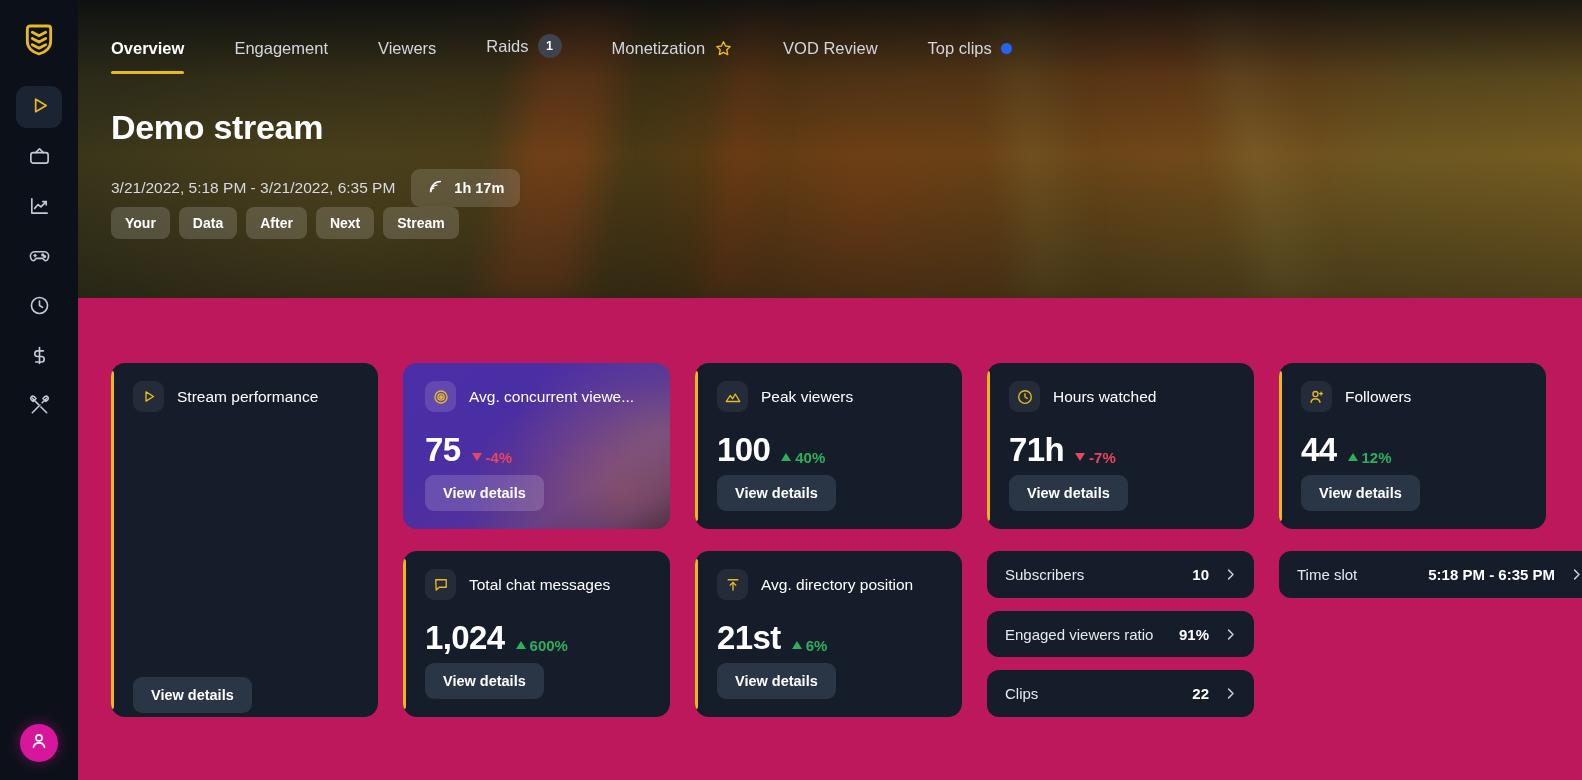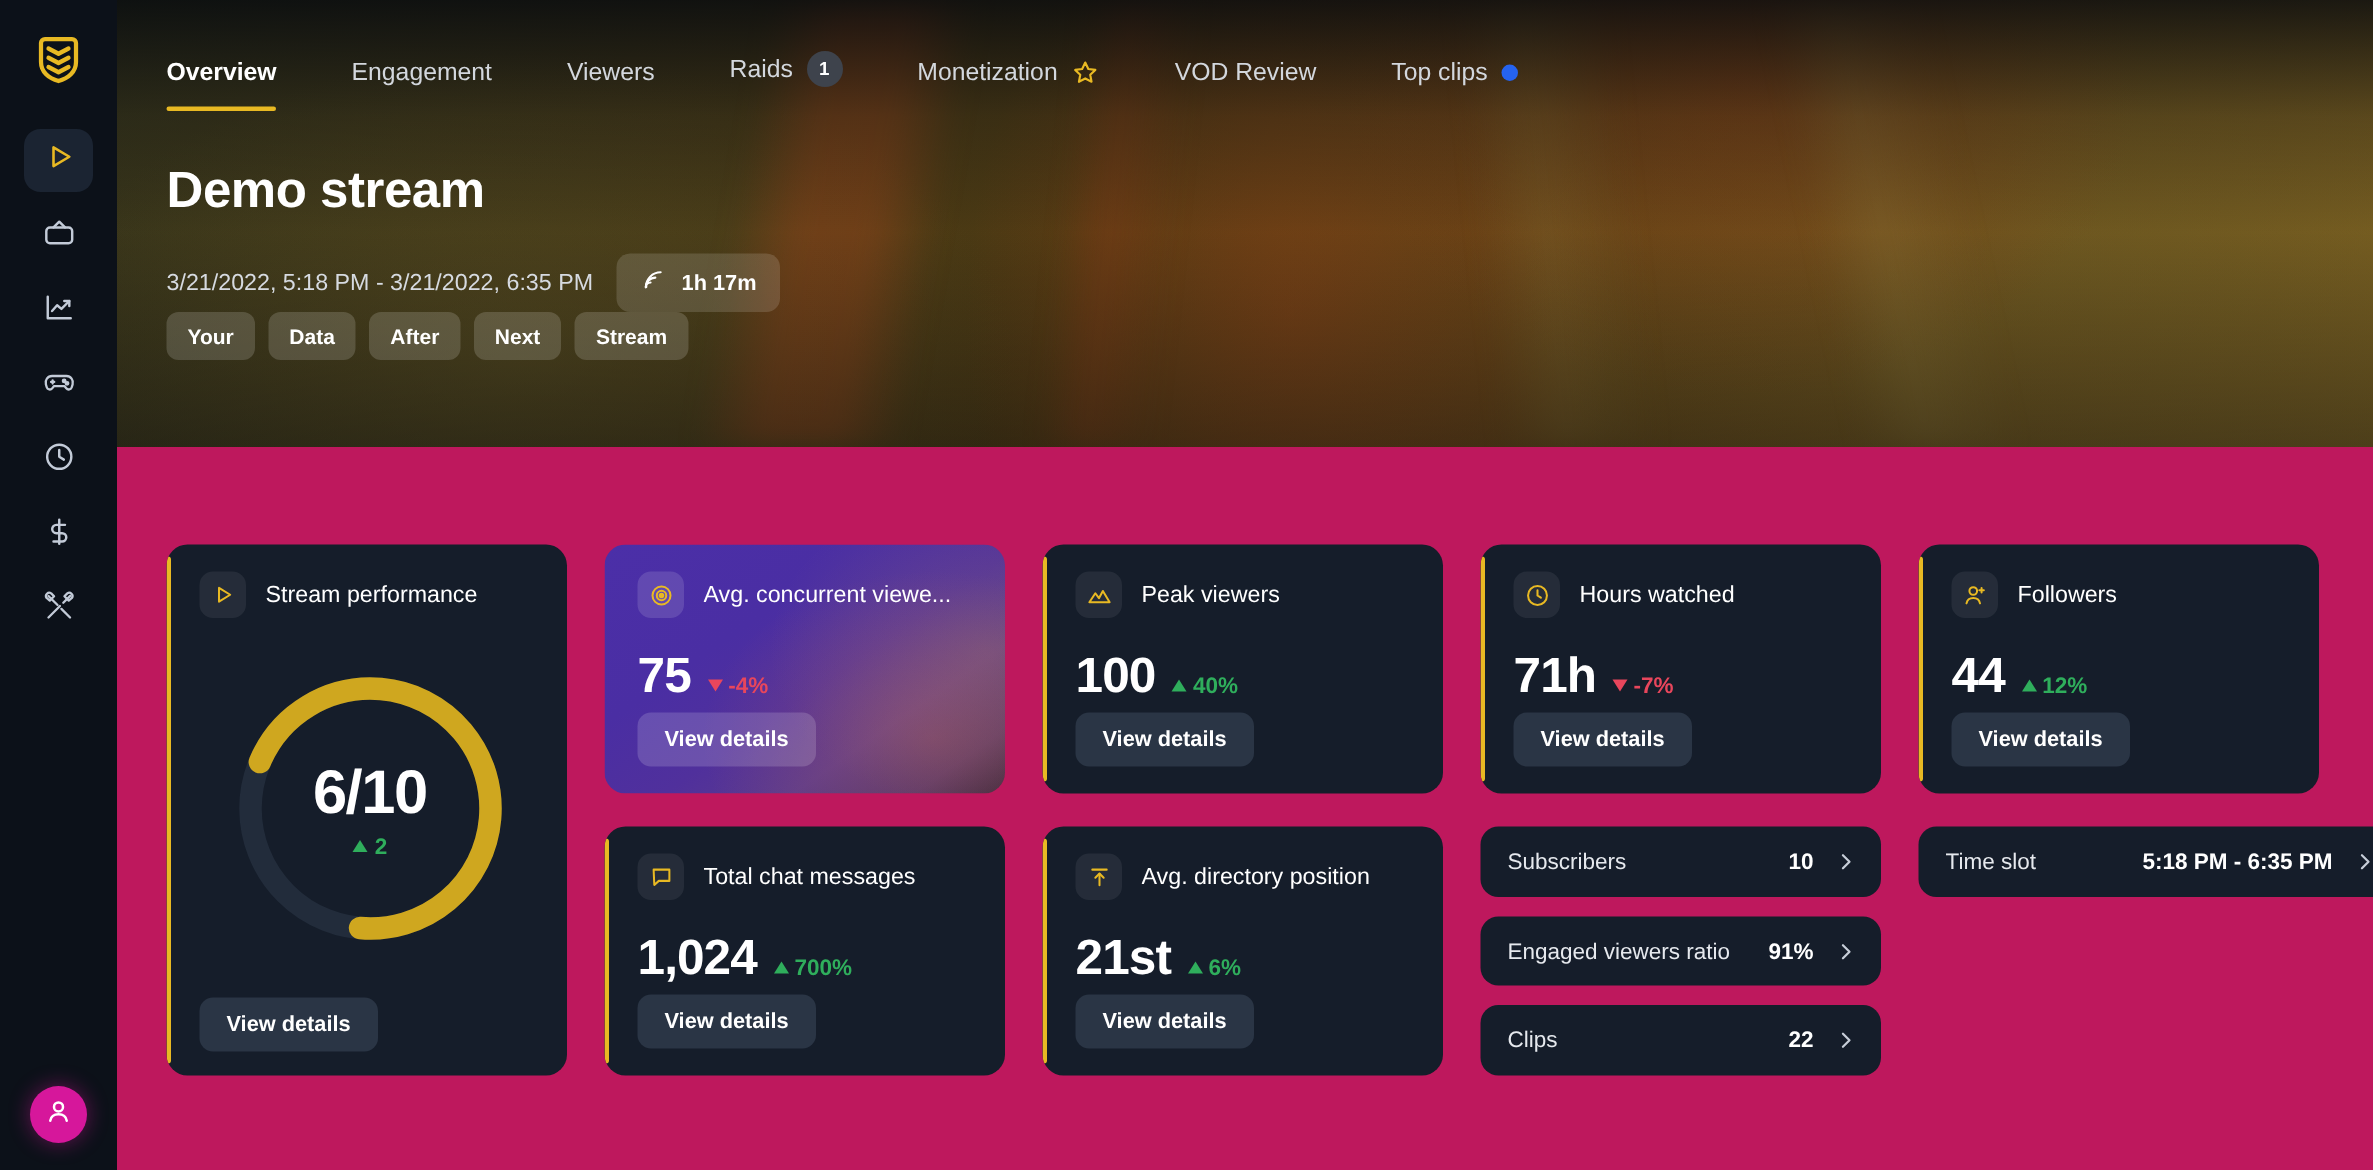--- a/index.html
+++ b/index.html
@@ -121,21 +121,21 @@
 
   .card {
     background: #151d2a; border-radius: 14px; position: relative;
     overflow: hidden; padding: 18px 18px 18px 22px;
     display: flex; flex-direction: column;
   }
   .card::before {
     content:""; position:absolute; left:0; top:8px; bottom:8px; width: 3px;
     background: #e8b923; border-radius: 0 2px 2px 0;
   }
-  .card-gauge { grid-row: 1 / span 2; padding-bottom: 16px; }
+  .card-gauge { grid-row: 1 / span 2; padding-bottom: 4px; }
   .card-purple {
     background:
       radial-gradient(ellipse 220px 160px at 82% 78%, rgba(214,110,70,.30), transparent 70%),
       radial-gradient(ellipse 200px 150px at 95% 42%, rgba(190,150,90,.22), transparent 72%),
       linear-gradient(145deg, #4b2fa8 0%, #4a2ea3 34%, #50309c 55%, #5a3a8e 72%, #4b3271 88%, #2e2140 100%);
   }
   .card-purple::before { background: #7a5fd6; opacity: .0; }
 
   .card-head { display: flex; align-items: center; gap: 13px; }
   .card-icon {
@@ -349,35 +349,20 @@
         <div class="card card-gauge">
           <div class="card-head">
             <div class="card-icon">
               <svg width="17" height="17" viewBox="0 0 24 24" fill="none" stroke="#e8b923" stroke-width="1.9" stroke-linejoin="round">
                   <path d="M8.5 5.5v13l10.5-6.5z"></path>
                 </svg>
             </div>
             <div class="card-title">Stream performance</div>
           </div>
 
-          <div class="gauge-wrap">
-            <div class="gauge">
-              <svg width="188" height="188" viewBox="0 0 188 188">
-                <circle cx="94" cy="94" r="80" fill="none" stroke="#222c3b" stroke-width="15"></circle>
-                <circle cx="94" cy="94" r="80" fill="none" stroke="#cfa71f" stroke-width="15" stroke-linecap="round" stroke-dasharray="352 503" transform="rotate(-85 94 94) scale(-1 1) translate(-188 0)"></circle>
-              </svg>
-              <div class="gauge-center">
-                <div class="gauge-value">6/10</div>
-                <div class="gauge-delta">
-                  <span class="tri-up"></span>
-                  <span>2</span>
-                </div>
-              </div>
-            </div>
-          </div>
 
           <button class="btn-details">View details</button>
         </div>
 
         <div class="card card-purple">
           <div class="card-head">
             <div class="card-icon">
               <svg width="18" height="18" viewBox="0 0 24 24" fill="none" stroke="#e8b923" stroke-width="1.8">
                   <circle cx="12" cy="12" r="8"></circle>
                   <circle cx="12" cy="12" r="4.2"></circle>
@@ -462,21 +447,21 @@
               <svg width="18" height="18" viewBox="0 0 24 24" fill="none" stroke="#e8b923" stroke-width="1.8" stroke-linejoin="round">
                   <path d="M5 5h14v10H9.6L5.6 18.6z"></path>
                 </svg>
             </div>
             <div class="card-title">Total chat messages</div>
           </div>
           <div class="card-value-row">
             <div class="card-value">1,024</div>
             <div class="delta up">
               <span class="tri-up"></span>
-              <span>700%</span>
+              <span>600%</span>
             </div>
           </div>
           <button class="btn-details">View details</button>
         </div>
 
         <div class="card" style="grid-column:3;grid-row:2;">
           <div class="card-head">
             <div class="card-icon">
               <svg width="18" height="18" viewBox="0 0 24 24" fill="none" stroke="#e8b923" stroke-width="1.8" stroke-linecap="round" stroke-linejoin="round">
                   <path d="M5.6 5h12.8"></path>

